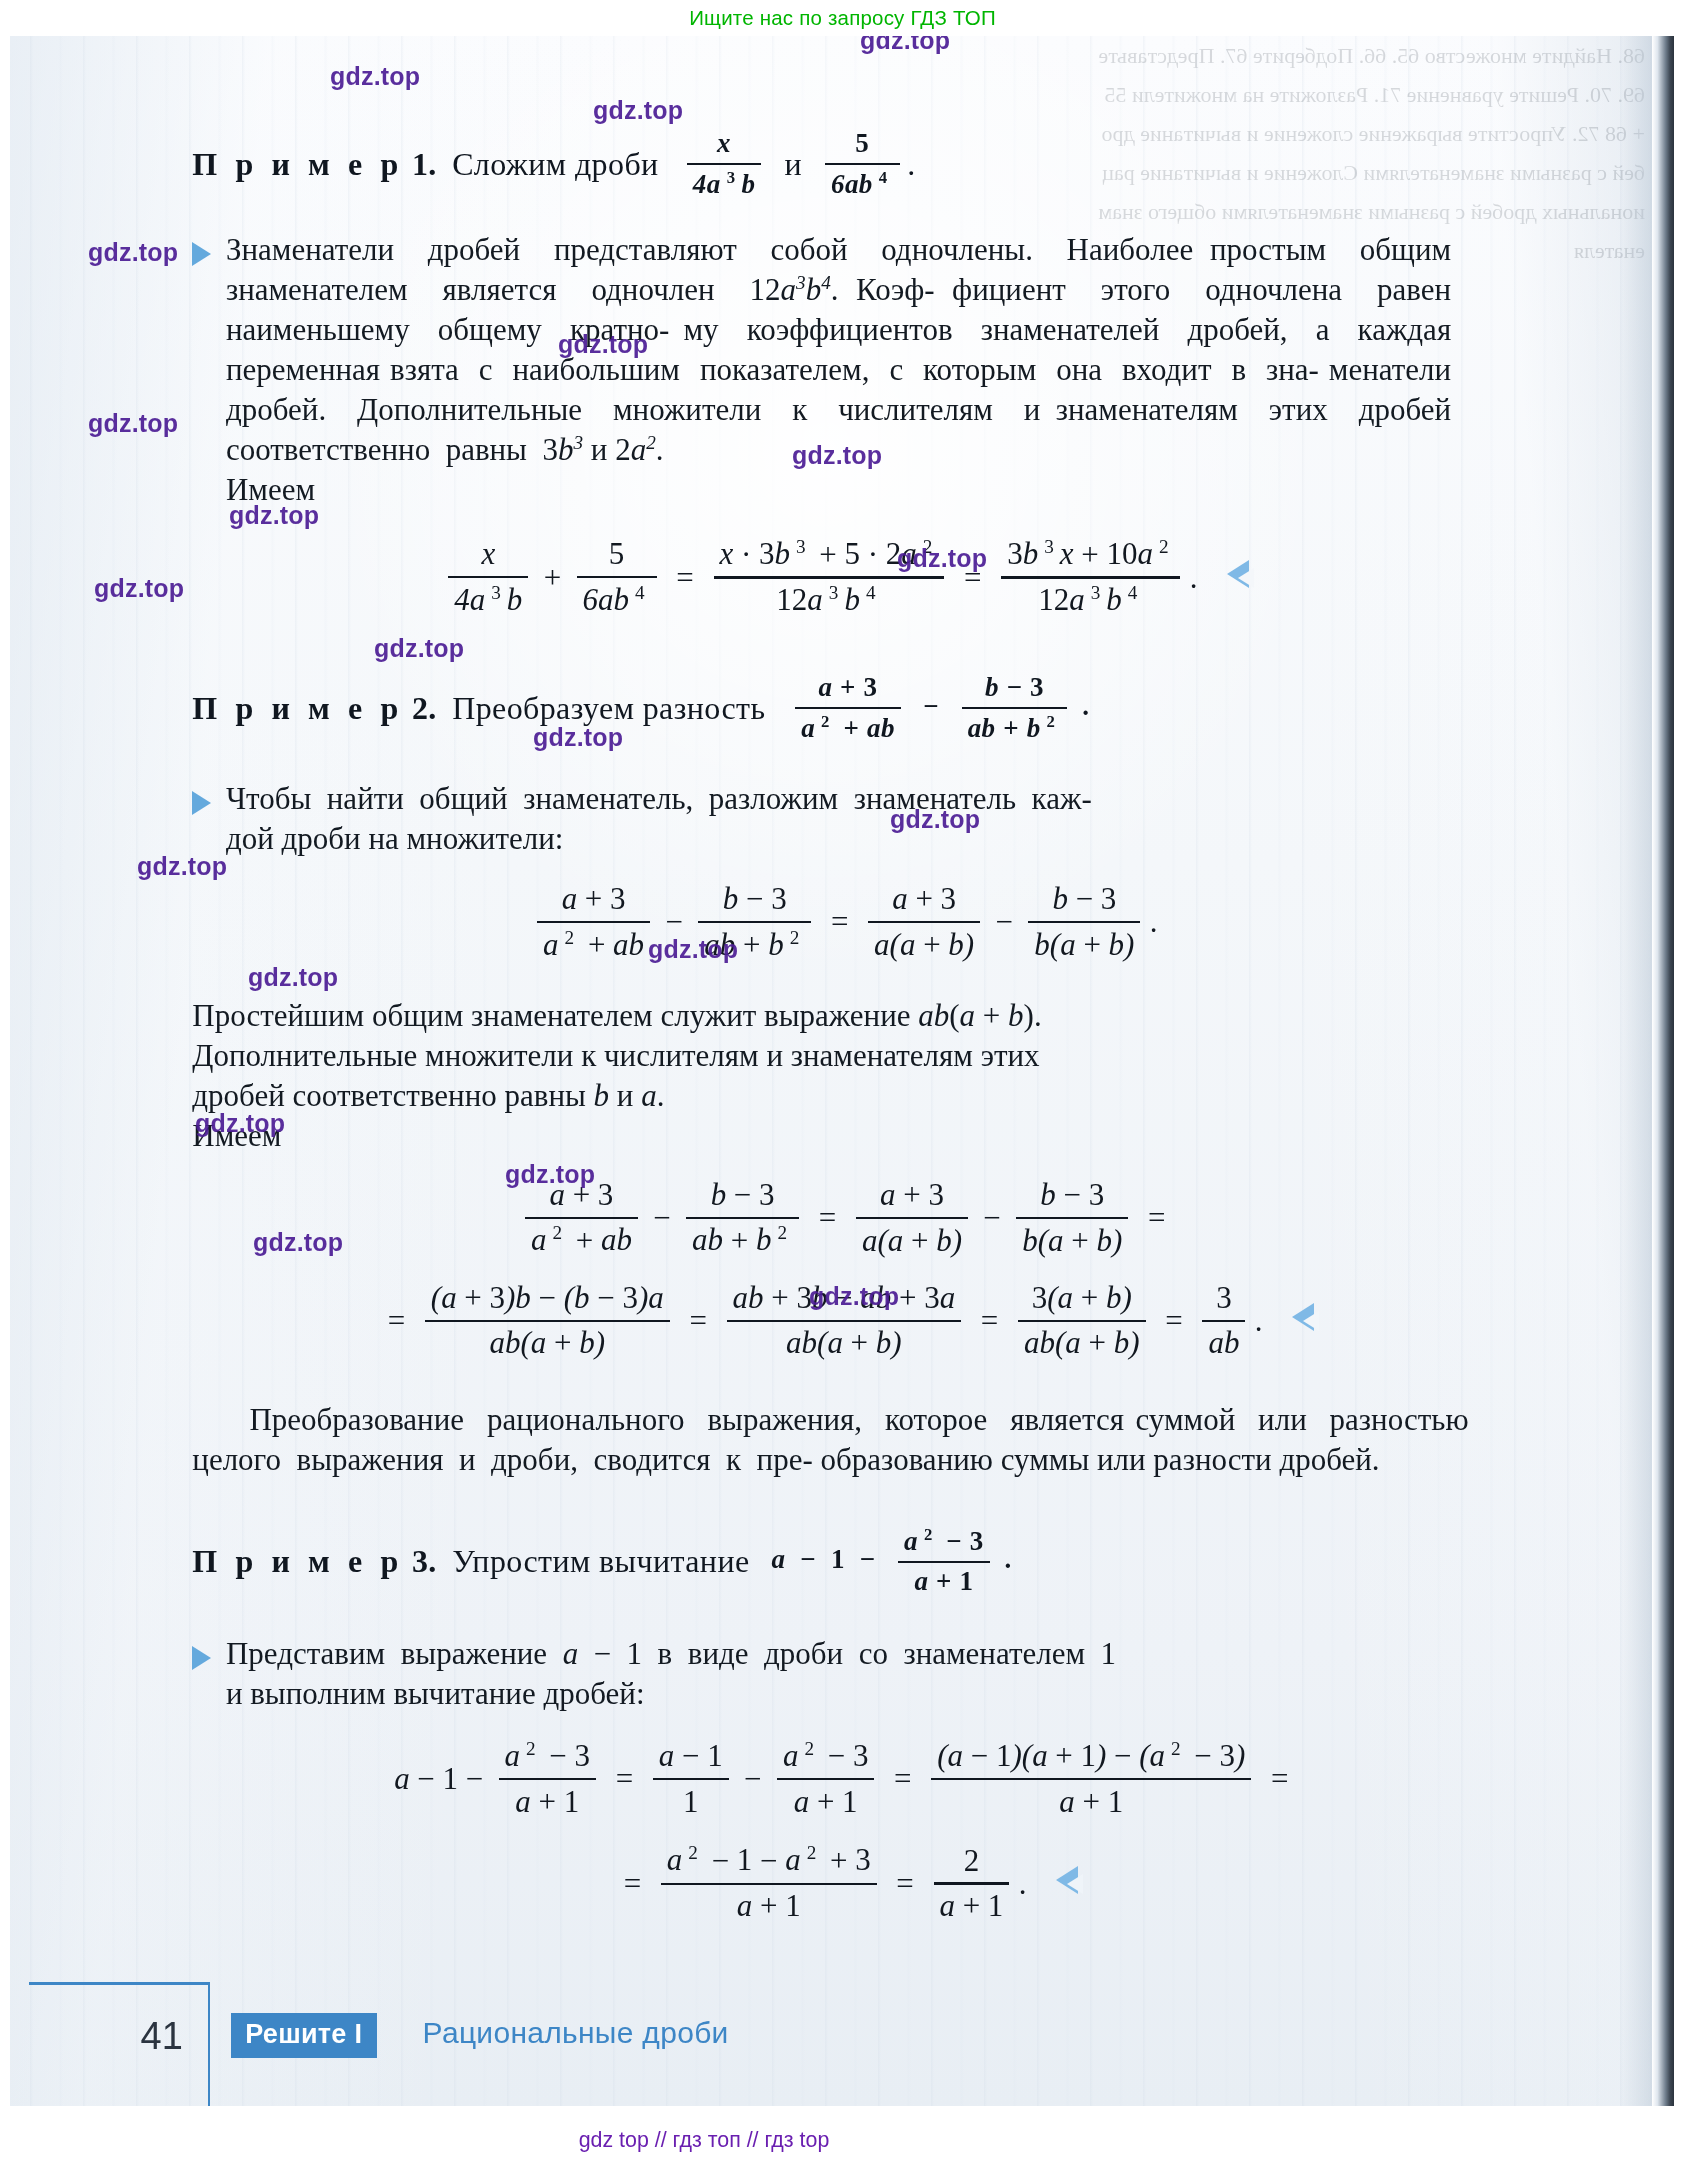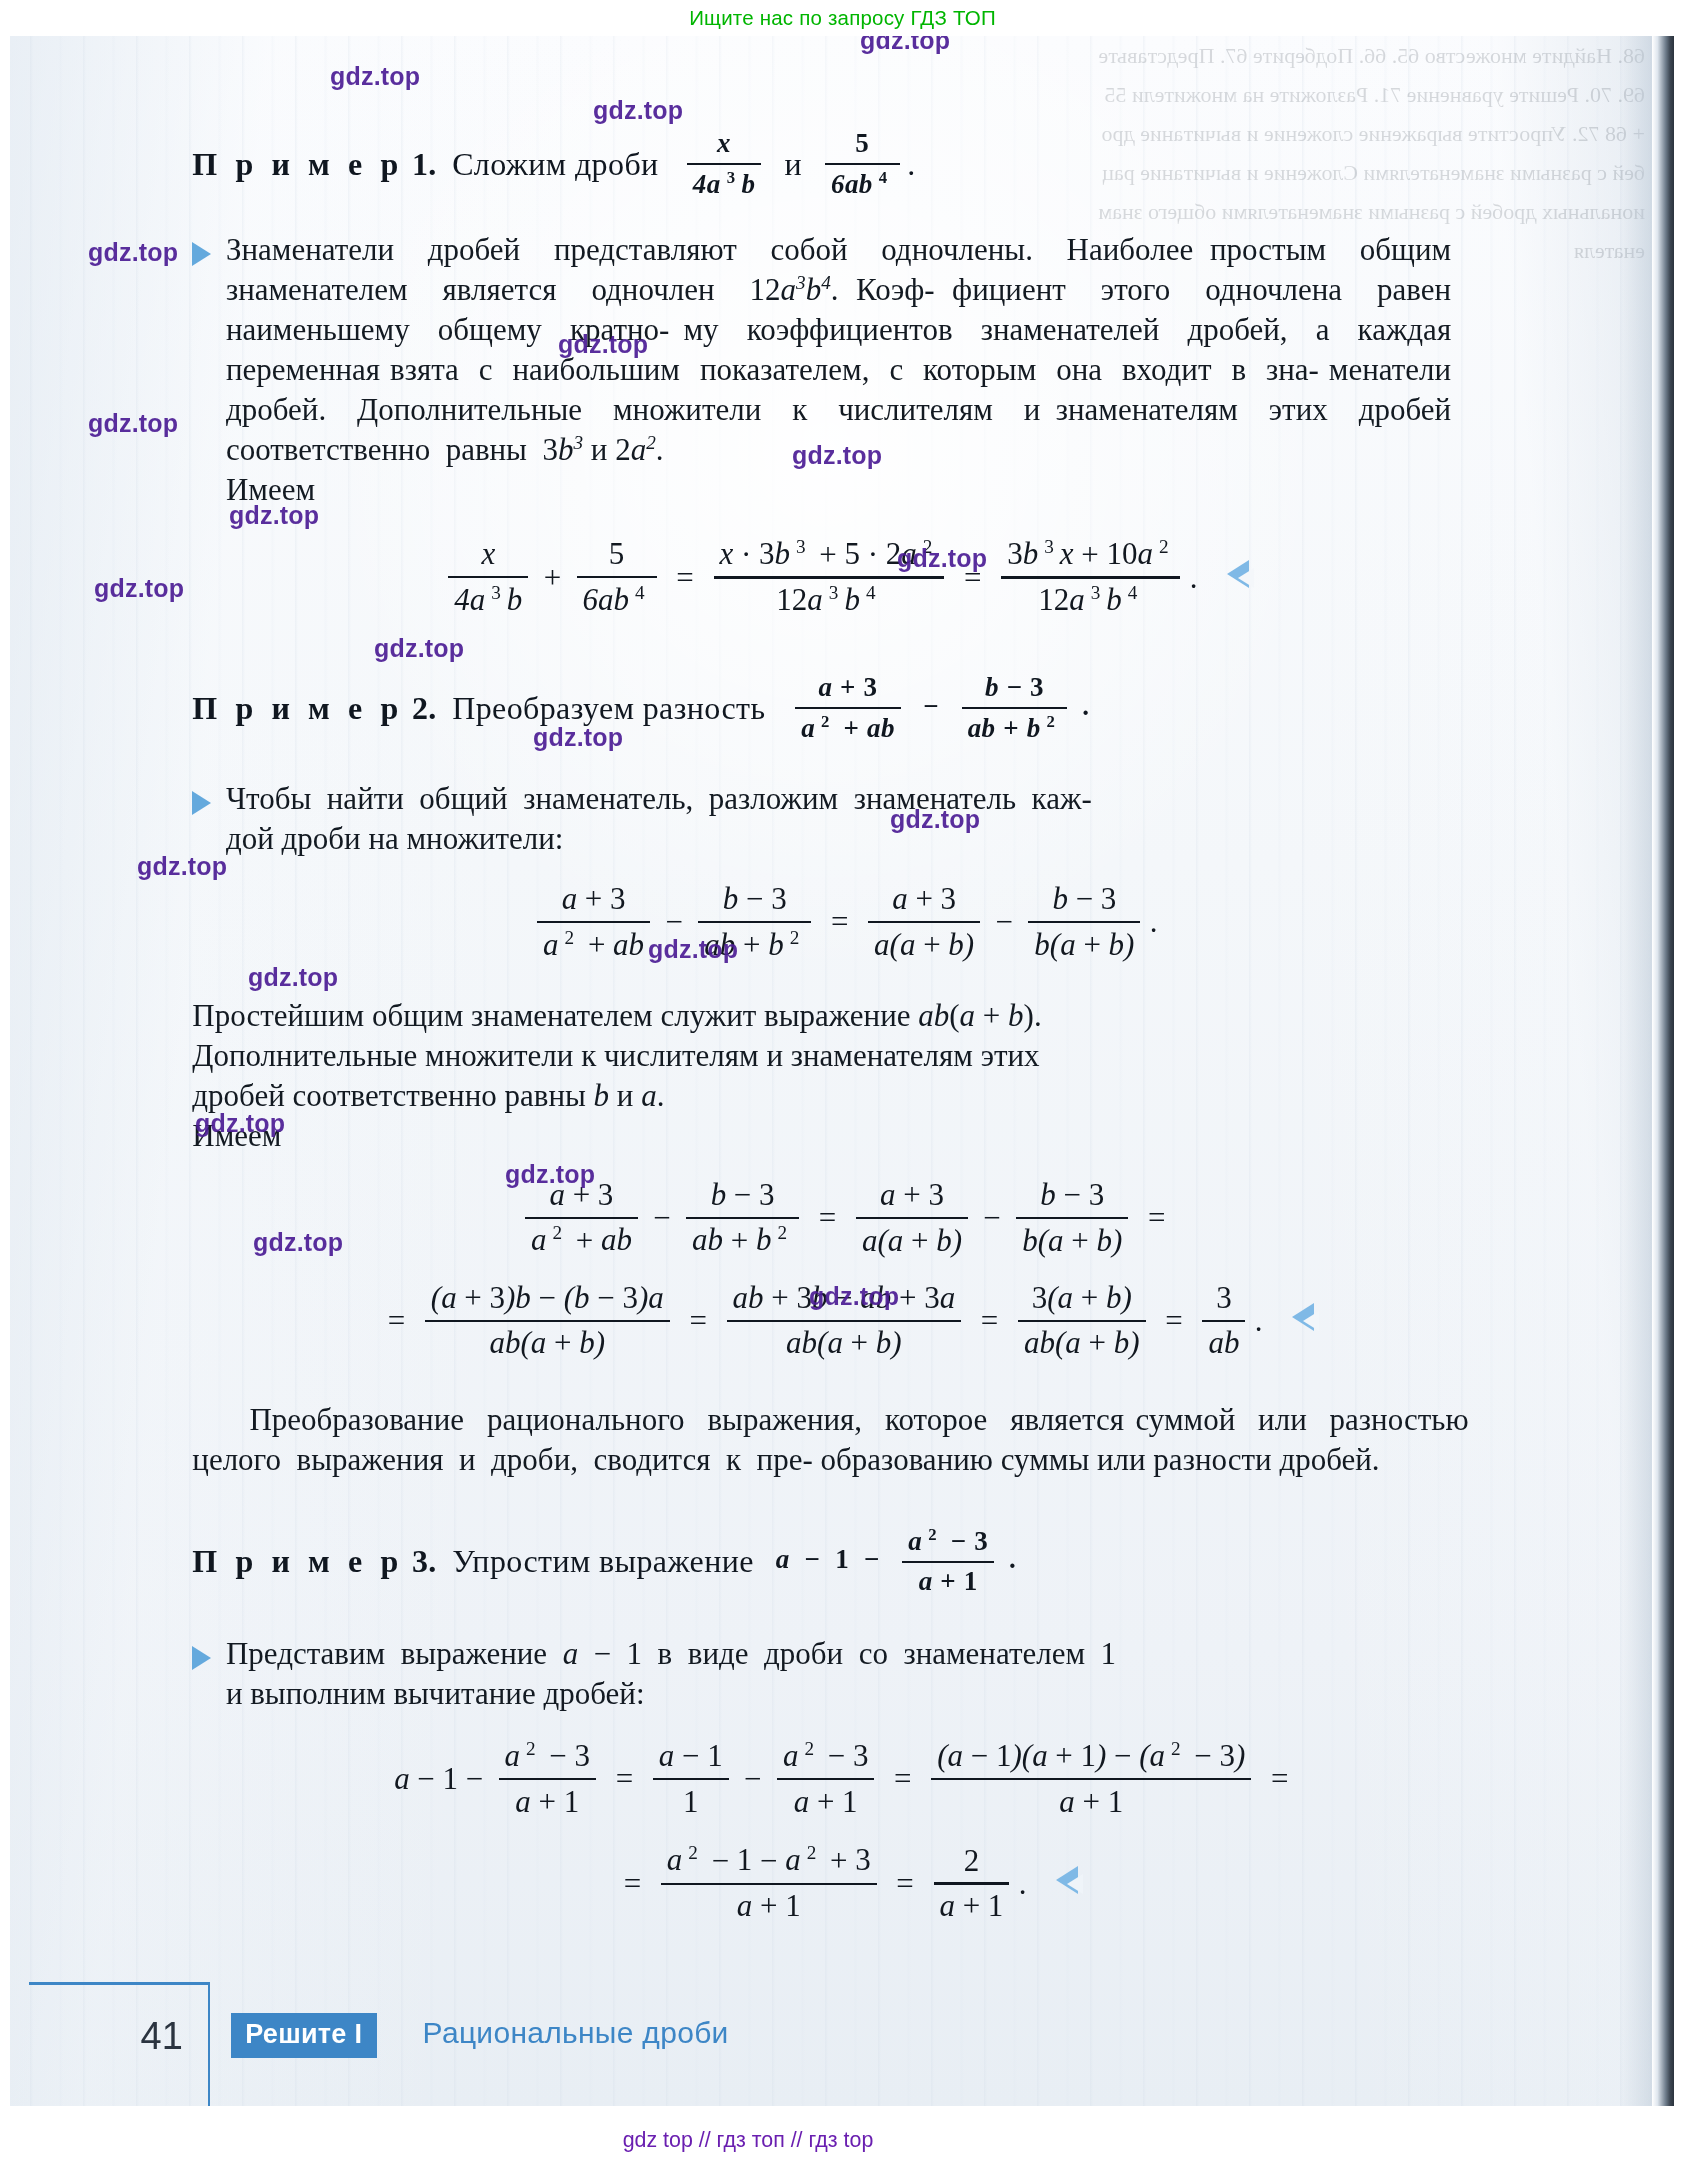--- a/index.html
+++ b/index.html
@@ -161,21 +161,20 @@
   .chap-title{
     position:absolute;left:402px;top:-38px;
     font-family:"Liberation Sans", sans-serif;
     font-size:30px;color:#3d86c6;letter-spacing:0.3px;
   }
 
   .bottom-strip{
     position:absolute;left:0;bottom:0;width:1408px;height:68px;
     background:#ffffff;display:flex;align-items:center;justify-content:center;
     z-index:40;
-    padding-left:44px;
   }
   .bottom-strip span{
     color:#6a1fb0;
     font-family:"Liberation Sans", sans-serif;
     font-size:21.4px;
   }
 </style>
 </head>
 <body>
 
@@ -387,21 +386,21 @@
     <div class="para" style="margin-top:38px;width:1284px;text-align:justify;">
       &nbsp;&nbsp;&nbsp;&nbsp;&nbsp;Преобразование&nbsp; рационального&nbsp; выражения,&nbsp; которое&nbsp; является
       суммой&nbsp; или&nbsp; разностью&nbsp; целого&nbsp; выражения&nbsp; и&nbsp; дроби,&nbsp; сводится&nbsp; к&nbsp; пре-
       образованию&nbsp;суммы&nbsp;или&nbsp;разности&nbsp;дробей.
     </div>
 
     <div style="margin-top:45px;">
       <div class="ex-head" style="display:flex;align-items:center;white-space:nowrap;">
         <span class="sp">П р и м е р</span>
         <span style="margin-left:8.6px;">3.</span>
-        <span style="font-weight:400;margin-left:15.4px;">Упростим выражение</span>
+        <span style="font-weight:400;margin-left:15.4px;">Упростим вычитание</span>
         <span class="math inline-frac" style="margin-left:22px;">
           <i>a</i> <span class="op">−</span> <span class="num">1</span> <span class="op">−</span>
           <span class="frac">
               <span class="n"><i>a</i><sup class="n">2</sup><span class="op">−</span><span class="num">3</span></span>
               <span class="bar"></span>
               <span class="d"><i>a</i><span class="op">+</span><span class="num">1</span></span>
             </span>
           <span class="op" style="margin-left:0;">.</span>
         </span>
       </div>

